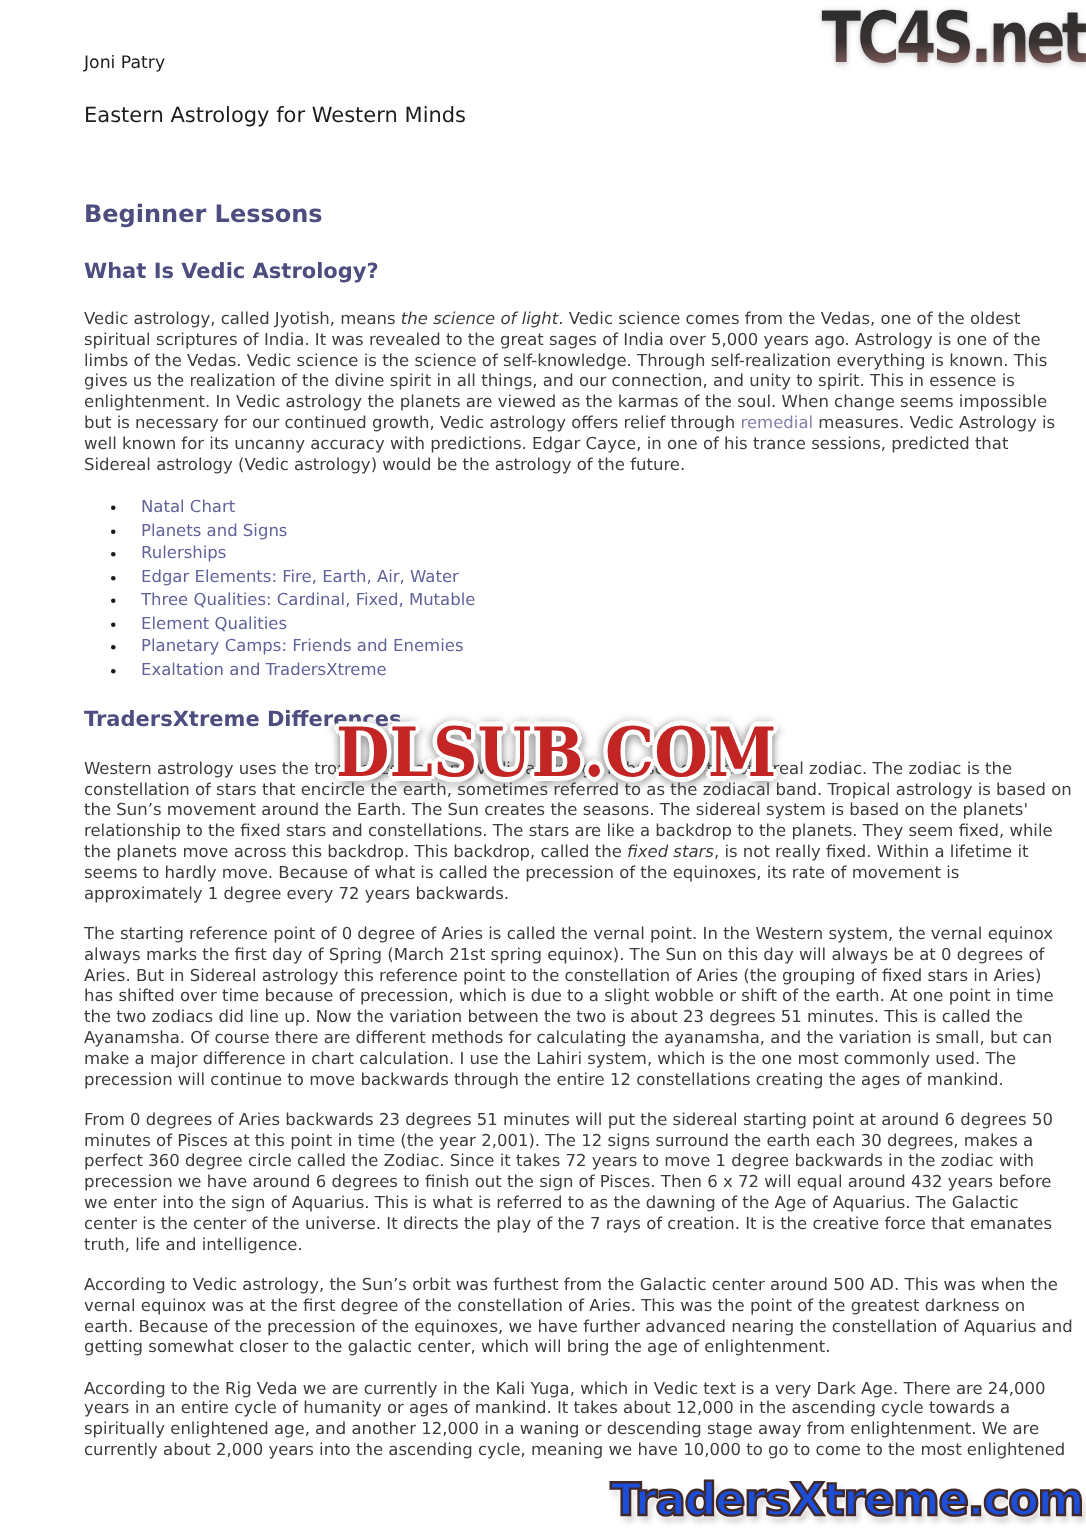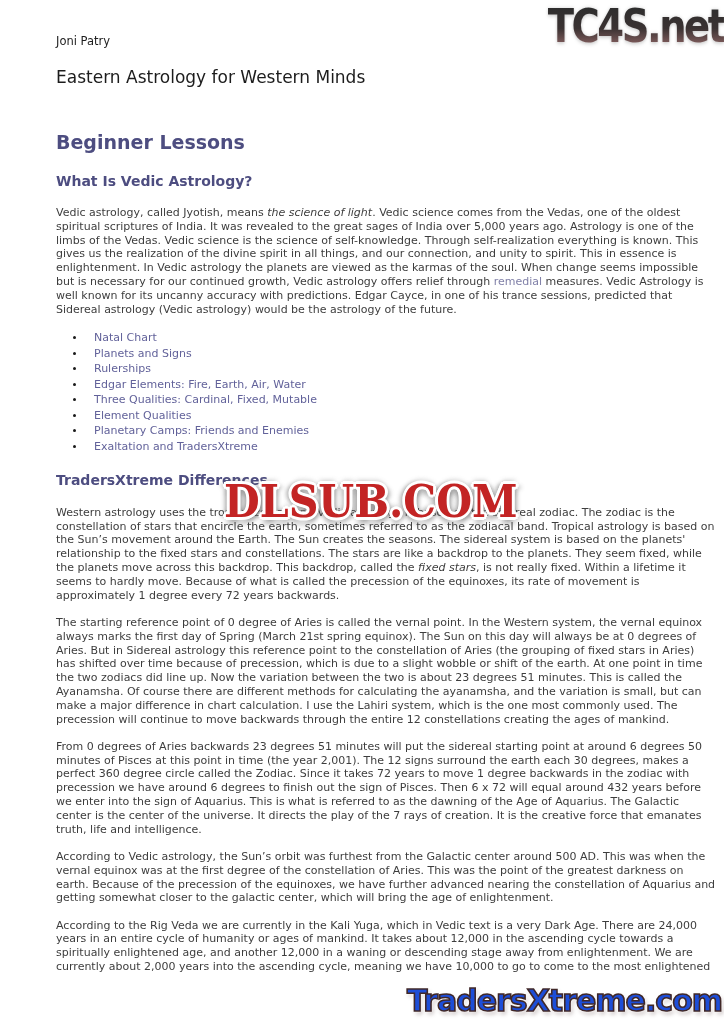--- a/index.html
+++ b/index.html
@@ -21,29 +21,29 @@
   }
 
   .author {
     font-size: 11.5px;
     line-height: 14px;
     color: #1d1d1d;
     margin: 4px 0 0 0;
   }
 
   .doc-title {
-    font-size: 17px;
+    font-size: 14px;
     font-weight: 400;
     line-height: 21px;
     color: #1c1c1c;
     margin: 19px 0 0 0;
   }
 
   h1.sec-heading {
-    font-size: 19px;
+    font-size: 16px;
     font-weight: 700;
     color: #4d4d80;
     margin: 45px 0 0 0;
     line-height: 19px;
   }
 
   h2.sub-heading {
     font-size: 14px;
     font-weight: 700;
     color: #4d4d80;

